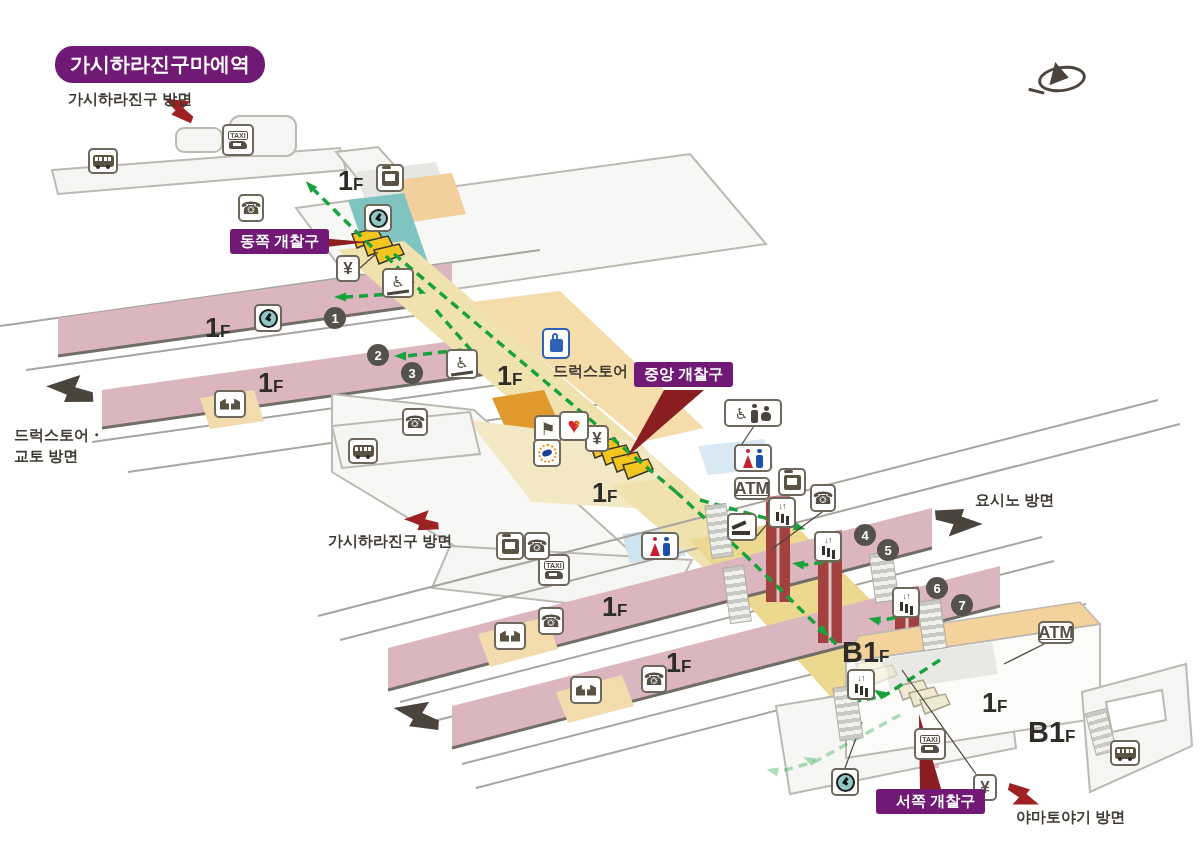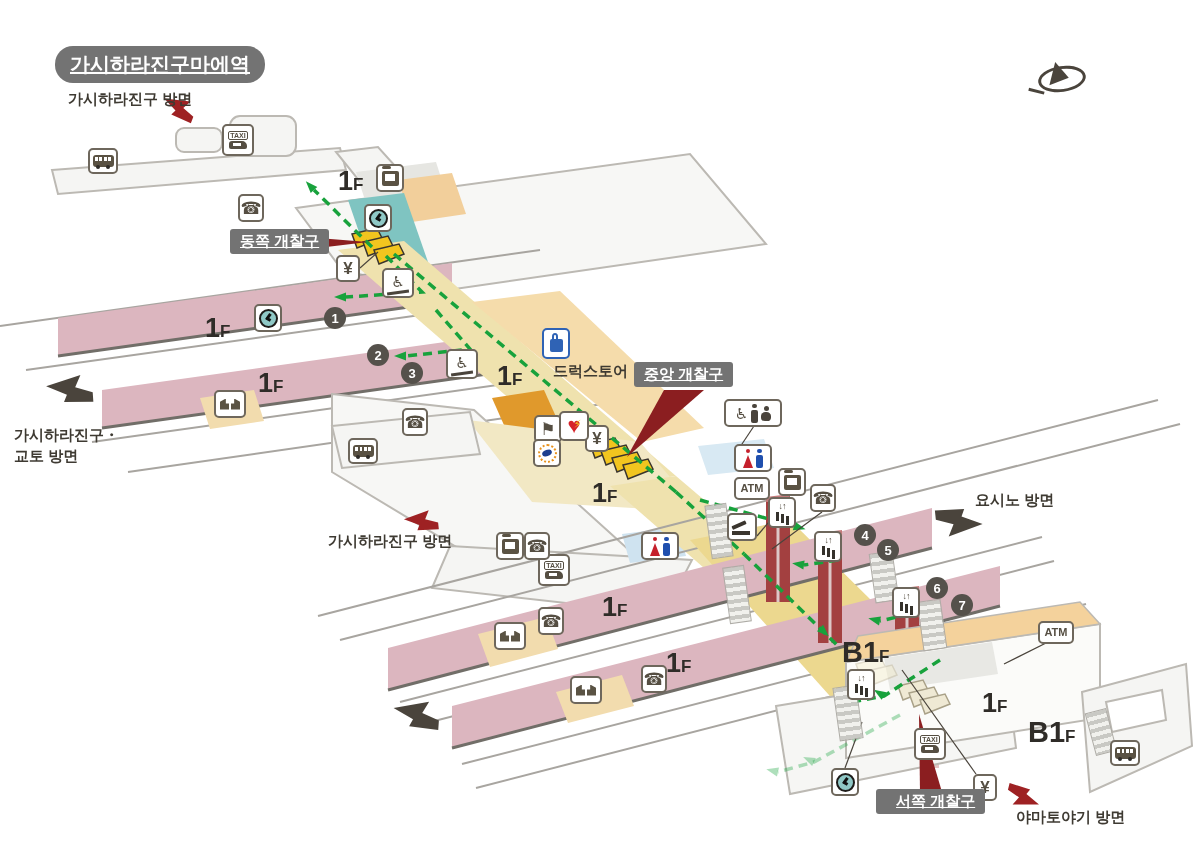--- a/index.html
+++ b/index.html
@@ -1,41 +1,41 @@
 <!DOCTYPE html>
 <html><head>
 <meta charset="utf-8">
 <style>
   html,body{margin:0;padding:0;background:#fff;}
   .stage{position:relative;width:1200px;height:848px;background:#fff;overflow:hidden;
          font-family:"Liberation Sans","DejaVu Sans",sans-serif;}
   .stage svg{position:absolute;left:0;top:0;z-index:1;}
   
-  .badge{position:absolute;background:#737373;color:#fff;font-weight:bold;
-         display:flex;align-items:center;justify-content:center;z-index:45;white-space:nowrap;text-decoration:underline;}
+  .badge{position:absolute;background:#701a75;color:#fff;font-weight:bold;
+         display:flex;align-items:center;justify-content:center;z-index:45;white-space:nowrap;}
   .title-badge{font-size:20px;padding:5px 15px;border-radius:18px;}
   .gate-badge{font-size:15px;padding:3px 10px;border-radius:3px;}
   .dirlbl{position:absolute;color:#3e3a32;font-weight:bold;font-size:15px;z-index:40;
           white-space:nowrap;line-height:1.4;}
   .shoplbl{position:absolute;color:#3e3a32;font-weight:bold;font-size:15px;z-index:26;white-space:nowrap;}
   .lbl-floor{position:absolute;color:#2f2c28;font-weight:bold;z-index:25;display:flex;align-items:baseline;}
   .lbl-floor .n{font-size:27px;line-height:1;}
   .lbl-floor .f{font-size:17px;line-height:1;}
   .lbl-floor.big .n{font-size:29px;}
   .num{position:absolute;width:22px;height:22px;border-radius:50%;background:#55514b;color:#fff;
        font-size:13px;font-weight:bold;display:flex;align-items:center;justify-content:center;z-index:35;}
   
   .icb{position:absolute;background:#fff;border:2px solid #6e675c;border-radius:5px;
        display:flex;align-items:center;justify-content:center;color:#554e42;font-weight:bold;
        box-sizing:border-box;z-index:30;}
   .stairs{position:absolute;background:repeating-linear-gradient(180deg,#c9c9c4 0 4px,#f1f1ed 4px 8px);
           border:1px solid #aeaca6;z-index:12;}
   
   .g17{font-size:17px;line-height:1;} .g15{font-size:15px;line-height:1;}
-  .g11{font-size:11px;line-height:1;letter-spacing:0;}
+  .g11{font-size:17px;line-height:1;letter-spacing:0;text-decoration:underline;}
   
   .taxi{flex-direction:column;padding:2px 0;}
   .taxi .t{font-size:7px;line-height:1.1;border:1px solid #554e42;border-radius:2px;padding:0 1px;}
   .taxi .car{margin-top:1px;width:18px;height:8px;background:#554e42;border-radius:3px 5px 2px 2px;position:relative;}
   .taxi .car::before{content:"";position:absolute;top:1.5px;left:4px;width:8px;height:3px;background:#fff;}
   
   .busg{width:21px;height:12px;background:#5a5243;border-radius:3px;position:relative;}
   .busg::before{content:"";position:absolute;top:2px;left:2px;width:17px;height:4px;
     background:repeating-linear-gradient(90deg,#fff 0 3px,#5a5243 3px 4.5px);}
   .busg::after{content:"";position:absolute;bottom:-2px;left:3px;width:4px;height:4px;background:#2e2b27;
@@ -260,21 +260,21 @@
 <div class="stairs" style="left:836px;top:686px;width:22px;height:52px;transform:rotate(-8deg)"></div>
 <div class="stairs" style="left:1090px;top:710px;width:20px;height:42px;transform:rotate(-15deg)"></div>
 
 <div class="badge title-badge" style="left:55px;top:46px;">가시하라진구마에역</div>
 <div class="badge gate-badge" style="left:230px;top:229px;">동쪽 개찰구</div>
 <div class="badge gate-badge" style="left:610px;top:362px;margin-left:24px;">중앙 개찰구</div>
 <div class="badge gate-badge" style="left:876px;top:789px;padding-left:20px;">서쪽 개찰구</div>
 
 <div class="dirlbl" style="left:68px;top:88px;">가시하라진구 방면</div>
 <div class="dirlbl" style="left:14px;top:424px;">
-  <div>가시하라진구・</div>
+  <div>드럭스토어・</div>
   <div>교토 방면</div>
 </div>
 <div class="dirlbl" style="left:328px;top:530px;">가시하라진구 방면</div>
 <div class="dirlbl" style="left:975px;top:489px;">요시노 방면</div>
 <div class="dirlbl" style="left:1016px;top:806px;">야마토야기 방면</div>
 
 <div class="shoplbl" style="left:553px;top:362px;">드럭스토어</div>
 <div class="shoplbl" style="left:693px;top:447px;margin-left:44px;">카페</div>
 
 <div class="lbl-floor" style="left:338px;top:168px;">

